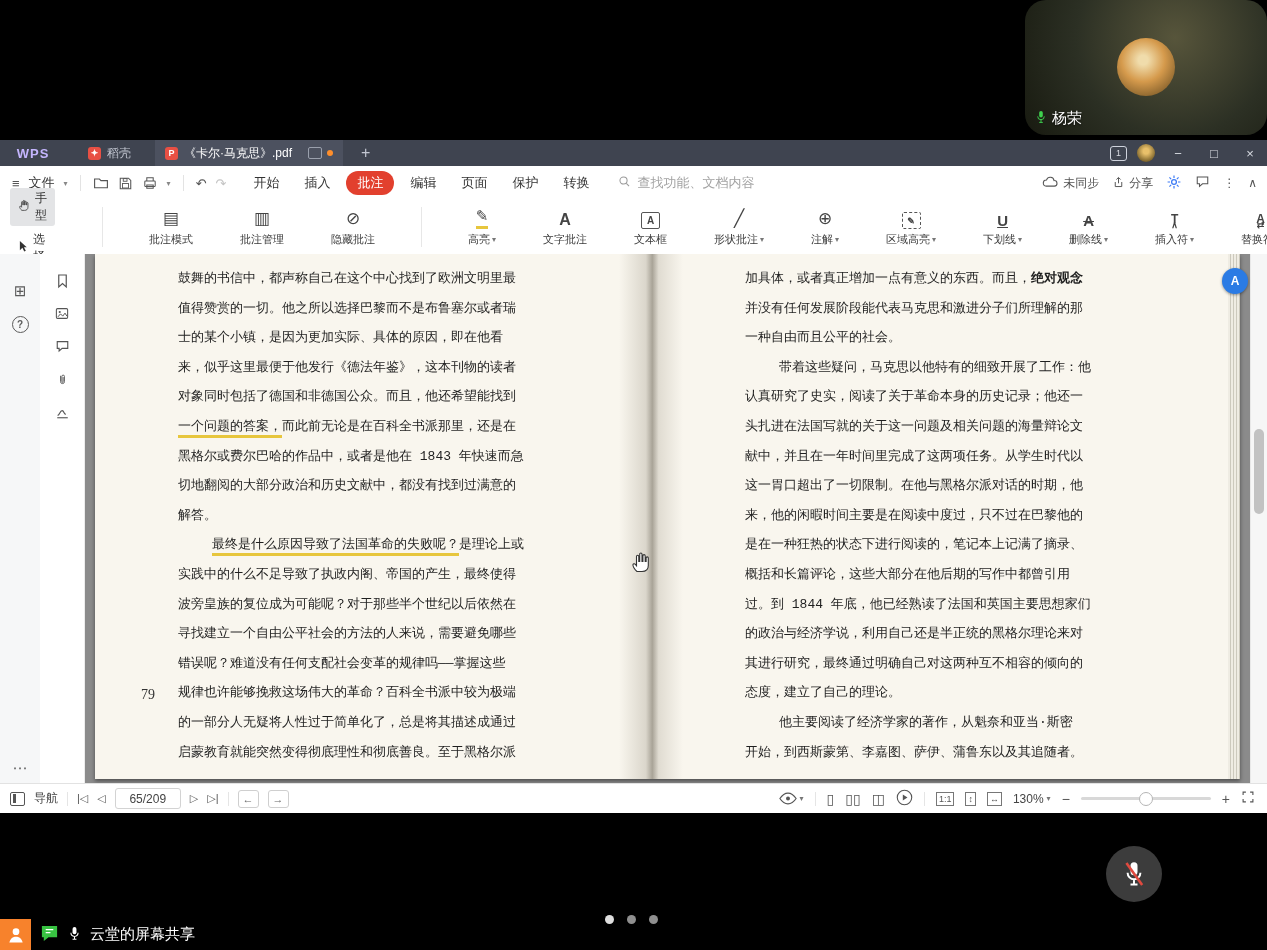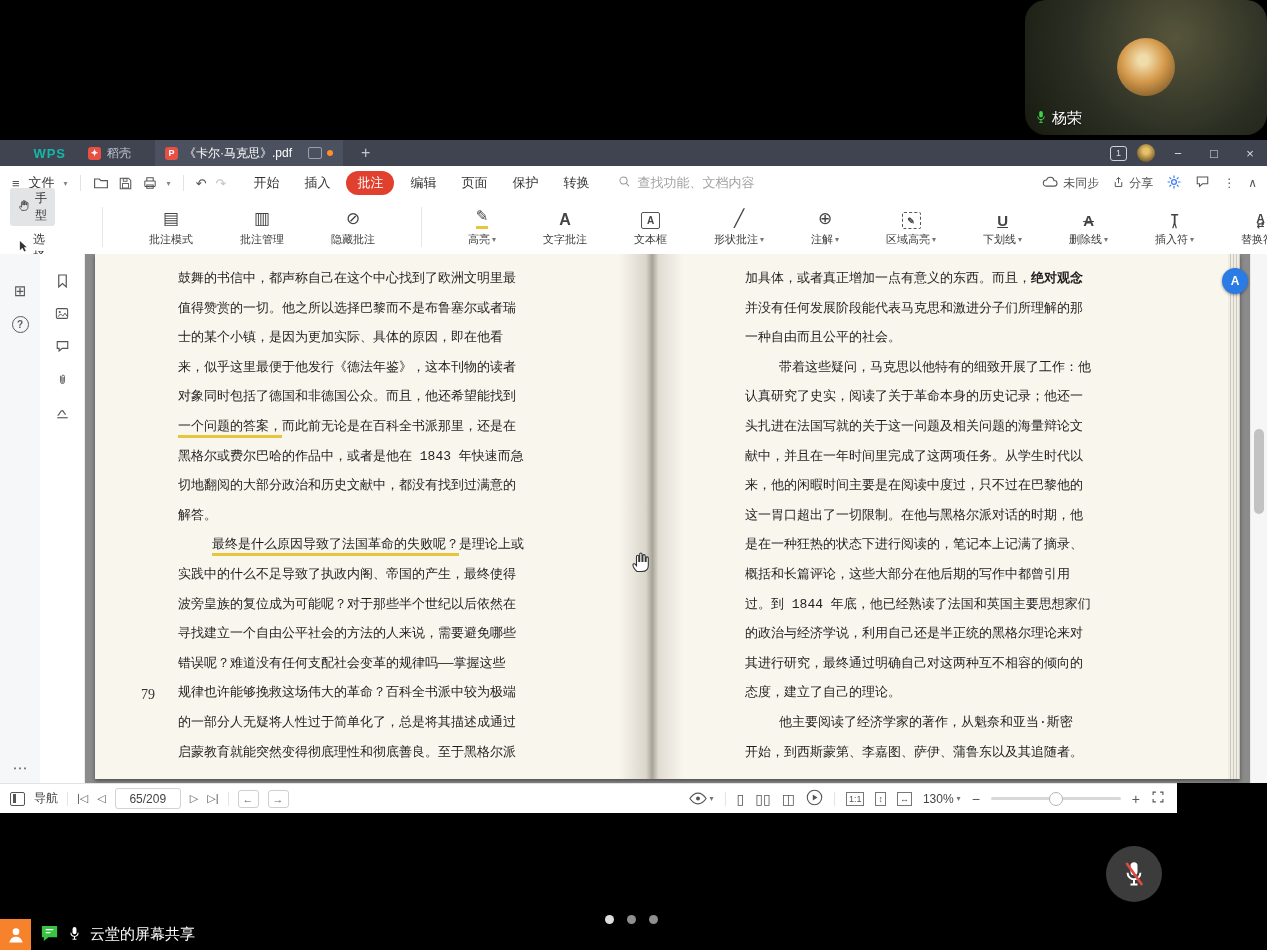--- a/index.html
+++ b/index.html
@@ -18,21 +18,21 @@
   .share-orange{width:31px;height:31px;background:#f7822c;display:flex;align-items:center;justify-content:center;}
   #dots{position:absolute;left:605px;top:915px;display:flex;gap:13px;}
   .dot{width:9px;height:9px;border-radius:50%;background:#8f8f8f;}
   .dot.first{background:#dedede;}
   #mute-btn{position:absolute;left:1106px;top:846px;width:56px;height:56px;border-radius:50%;
     background:#3c3c3c;display:flex;align-items:center;justify-content:center;}
 
   
   #tabbar{position:absolute;top:140px;left:0;width:1267px;height:26px;background:#3f4450;
     display:flex;align-items:center;color:#c3c7d2;font-size:12px;}
-  .wps-logo{width:66px;text-align:right;color:#14b8a6;font-weight:bold;font-size:13px;letter-spacing:1px;}
+  .wps-logo{width:66px;text-align:center;color:#c4b5fd;font-weight:bold;font-size:13px;letter-spacing:1px;}
   .tab{display:flex;align-items:center;gap:6px;height:26px;padding:0 10px;}
   .tab.docer{margin-left:12px;}
   .tab.active{margin-left:14px;background:#4c515f;color:#fff;width:168px;}
   .mini-sq{width:13px;height:13px;border-radius:3px;background:#e85044;color:#fff;font-size:9px;
     font-weight:bold;display:flex;align-items:center;justify-content:center;flex:none;}
   .tab-extra{display:flex;align-items:center;gap:5px;margin-left:auto;}
   .gray-chip{width:12px;height:10px;border:1px solid #9aa0ad;border-radius:2px;}
   .orange-dot{width:6px;height:6px;border-radius:50%;background:#ff8e2b;}
   .newtab{margin-left:18px;font-size:16px;color:#c3c7d2;}
   .tb-right{margin-left:auto;display:flex;align-items:center;gap:10px;padding-right:4px;color:#d8dbe2;}
@@ -110,21 +110,21 @@
     font-family:"Liberation Serif",serif;}
   #scrollbar{position:absolute;right:0;top:0;width:16px;height:100%;background:#f6f6f6;
     border-left:1px solid #e8e8e8;}
   #scroll-thumb{position:absolute;left:3px;top:175px;width:10px;height:85px;background:#c2c2c2;border-radius:5px;}
   #float-btn{position:absolute;left:1222px;top:14px;width:26px;height:26px;border-radius:50%;
     background:#2b7be4;color:#fff;font-size:12px;font-weight:bold;display:flex;align-items:center;
     justify-content:center;box-shadow:0 1px 3px rgba(0,0,0,.4);}
   #hand-cursor{position:absolute;left:630px;top:296px;}
 
   
-  #statusbar{position:absolute;top:783px;left:0;width:1177px;height:29px;background:#fff;
+  #statusbar{position:absolute;top:783px;left:0;width:1267px;height:29px;background:#fff;
     border-top:1px solid #e2e2e2;display:flex;align-items:center;font-size:12px;color:#444;}
   .sb-left{display:flex;align-items:center;gap:9px;padding-left:10px;}
   .panel-ic{width:13px;height:12px;border:1.3px solid #555;border-radius:2px;position:relative;}
   .panel-ic::before{content:"";position:absolute;left:1.5px;top:1.5px;bottom:1.5px;width:3.5px;background:#555;}
   .navgly{font-size:11px;color:#555;}
   .pagebox{width:64px;height:19px;border:1px solid #d3d3d3;border-radius:3px;display:flex;
     align-items:center;justify-content:center;}
   .arrow-box{width:19px;height:16px;border:1px solid #cfcfcf;border-radius:3px;display:flex;
     align-items:center;justify-content:center;font-size:11px;color:#666;}
   .sb-right{margin-left:auto;display:flex;align-items:center;gap:11px;padding-right:12px;}
@@ -472,22 +472,22 @@
       </div>
       <div class="page" id="page-right">
         <div class="page-text" id="rp-text">
             <div class="dline"><span>加具体，或者真正增加一点有意义的东西。而且，</span><span class="b">绝对观念</span></div>
             <div class="dline"><span>并没有任何发展阶段能代表马克思和激进分子们所理解的那</span></div>
             <div class="dline"><span>一种自由而且公平的社会。</span></div>
             <div class="dline ind"><span>带着这些疑问，马克思以他特有的细致开展了工作：他</span></div>
             <div class="dline"><span>认真研究了史实，阅读了关于革命本身的历史记录；他还一</span></div>
             <div class="dline"><span>头扎进在法国写就的关于这一问题及相关问题的海量辩论文</span></div>
             <div class="dline"><span>献中，并且在一年时间里完成了这两项任务。从学生时代以</span></div>
+            <div class="dline"><span>这一胃口超出了一切限制。在他与黑格尔派对话的时期，他</span></div>
             <div class="dline"><span>来，他的闲暇时间主要是在阅读中度过，只不过在巴黎他的</span></div>
-            <div class="dline"><span>这一胃口超出了一切限制。在他与黑格尔派对话的时期，他</span></div>
             <div class="dline"><span>是在一种狂热的状态下进行阅读的，笔记本上记满了摘录、</span></div>
             <div class="dline"><span>概括和长篇评论，这些大部分在他后期的写作中都曾引用</span></div>
             <div class="dline"><span>过。到 1844 年底，他已经熟读了法国和英国主要思想家们</span></div>
             <div class="dline"><span>的政治与经济学说，利用自己还是半正统的黑格尔理论来对</span></div>
             <div class="dline"><span>其进行研究，最终通过明确自己对这两种互不相容的倾向的</span></div>
             <div class="dline"><span>态度，建立了自己的理论。</span></div>
             <div class="dline ind"><span>他主要阅读了经济学家的著作，从魁奈和亚当·斯密</span></div>
             <div class="dline"><span>开始，到西斯蒙第、李嘉图、萨伊、蒲鲁东以及其追随者。</span></div>
           </div>
         <div class="redge"></div>

